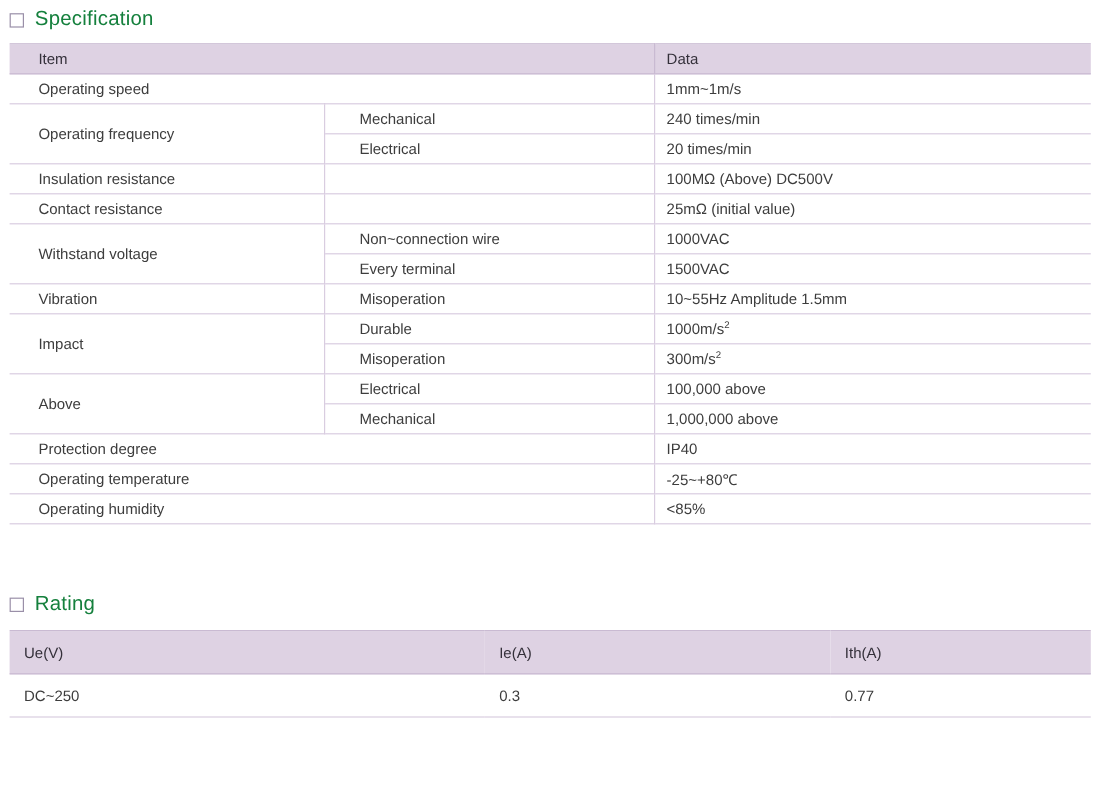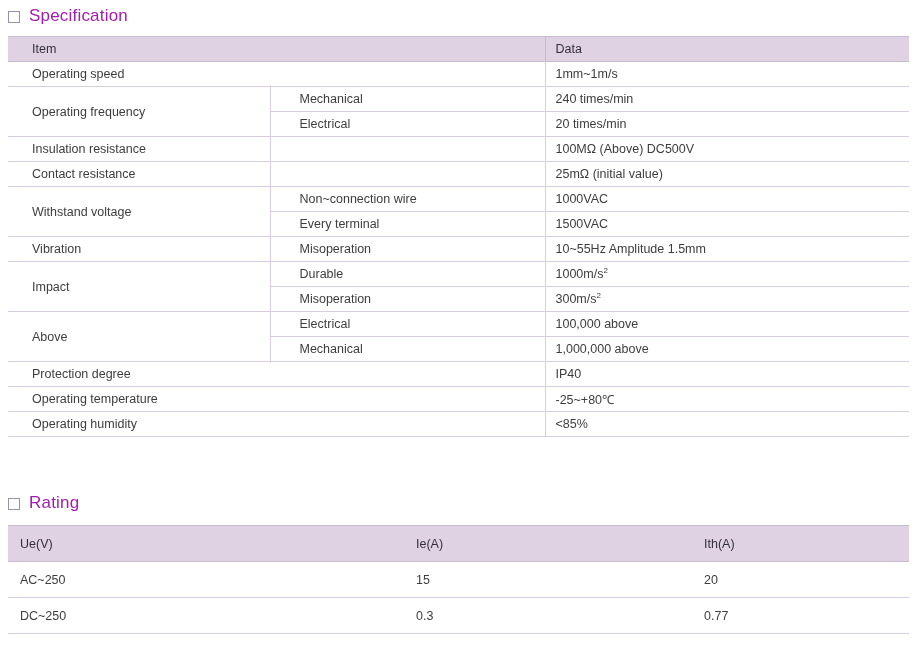--- a/index.html
+++ b/index.html
@@ -23,21 +23,21 @@
   .sq-marker {
     width: 12px; height: 12px;
     border: 1px solid #9a8fa8;
     background: #ffffff;
     flex: 0 0 auto;
     position: relative;
     top: 1px;
   }
   .section-title {
     font-size: 17px;
-    color: #a21caf;
+    color: #15803d;
     letter-spacing: 0.2px;
     font-weight: 400;
   }
 
   
   table {
     border-collapse: collapse;
     width: 901px;
     margin-left: 8px;
     table-layout: fixed;
@@ -218,25 +218,20 @@
     </colgroup>
     <thead>
       <tr>
         <th>Ue(V)</th>
         <th>Ie(A)</th>
         <th>Ith(A)</th>
       </tr>
     </thead>
     <tbody>
       <tr>
-        <td class="v">AC~250</td>
-        <td class="v">15</td>
-        <td class="v">20</td>
-      </tr>
-      <tr>
         <td class="v">DC~250</td>
         <td class="v">0.3</td>
         <td class="v">0.77</td>
       </tr>
     </tbody>
   </table>
 
 </div>
 
 </body></html>

